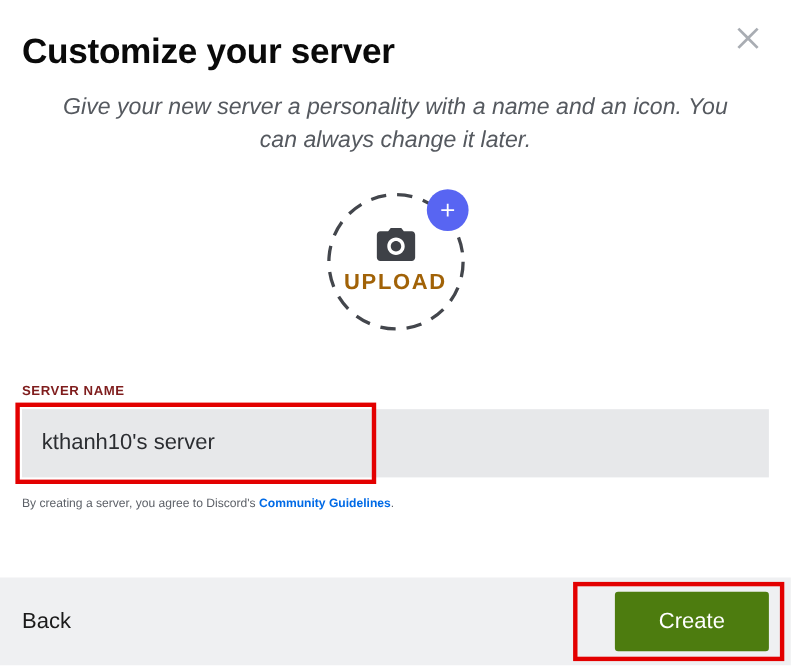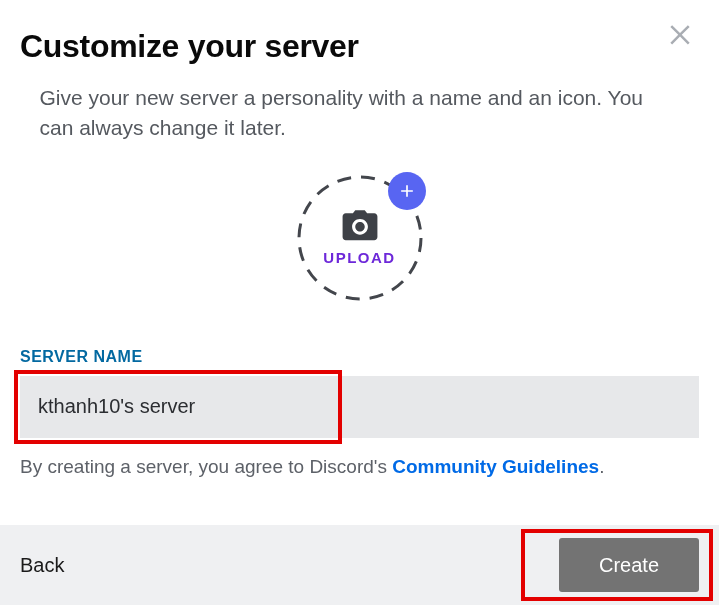--- a/index.html
+++ b/index.html
@@ -32,25 +32,27 @@
     .close-btn svg { display: block; }
     .title {
       text-align: left;
       font-size: 32px;
       font-weight: 800;
       color: #0a0a0a;
       margin-top: 4px;
       letter-spacing: -0.3px;
     }
     .subtitle {
+      text-align: center;
       font-size: 21px;
       color: #55595f;
       margin: 18px auto 0 auto;
       line-height: 1.45;
       max-width: 640px;
+      font-style: italic;
     }
     .upload-area {
       width: 128px;
       height: 128px;
       margin: 30px auto 0 auto;
       position: relative;
       cursor: pointer;
     }
     .dashed-circle {
       position: absolute;
@@ -59,44 +61,44 @@
     .upload-inner {
       position: absolute;
       inset: 0;
       display: flex;
       flex-direction: column;
       align-items: center;
       justify-content: center;
       gap: 6px;
     }
     .upload-label {
-      font-size: 15px;
+      font-size: 20px;
       font-weight: 700;
       letter-spacing: 1.5px;
-      color: #6d28d9;
+      color: #a16207;
     }
     .plus-badge {
       position: absolute;
       top: -2px;
       right: -2px;
       width: 38px;
       height: 38px;
       border-radius: 50%;
       background: #5865f2;
       display: flex;
       align-items: center;
       justify-content: center;
       color: #fff;
     }
     .field-label {
       margin-top: 46px;
-      font-size: 16px;
+      font-size: 12px;
       font-weight: 700;
       letter-spacing: 0.5px;
-      color: #0369a1;
+      color: #7f1d1d;
     }
     .input-wrap {
       margin-top: 10px;
       position: relative;
       text-decoration: underline;
     }
     .server-name-input {
       width: 100%;
       background: #e7e8ea;
       border: none;
@@ -110,21 +112,21 @@
       position: absolute;
       top: -6px;
       left: -6px;
       width: 328px;
       height: 74px;
       border: 4px solid #e30000;
       pointer-events: none;
     }
     .guidelines {
       margin-top: 18px;
-      font-size: 19px;
+      font-size: 11px;
       color: #5d6168;
     }
     .guidelines a {
       color: #006ae6;
       font-weight: 600;
       text-decoration: none;
     }
     .footer {
       background: #eff0f2;
       height: 80px;
@@ -136,21 +138,21 @@
     }
     .back-btn {
       font-size: 20px;
       color: #1a1a1a;
       background: none;
       border: none;
       cursor: pointer;
       font-family: inherit;
     }
     .create-btn {
-      background: #737373;
+      background: #4d7c0f;
       color: #fff;
       border: none;
       font-size: 20px;
       font-weight: 500;
       padding: 0 40px;
       height: 54px;
       cursor: pointer;
       font-family: inherit;
       border-radius: 3px;
     }

